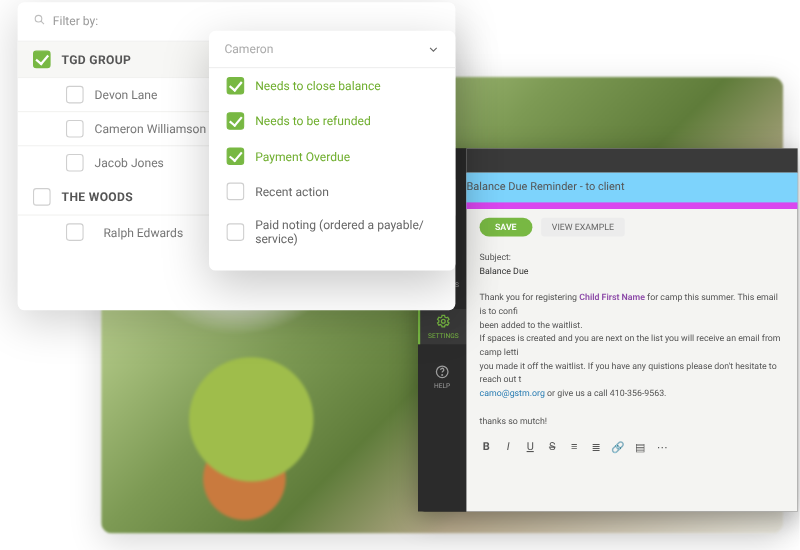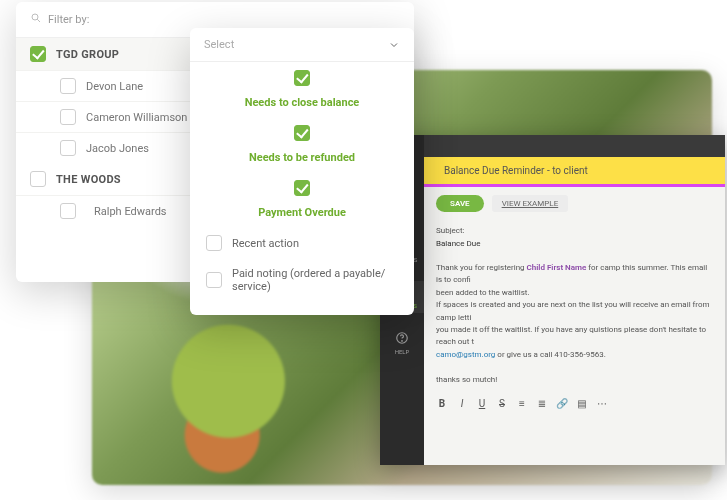--- a/index.html
+++ b/index.html
@@ -43,24 +43,24 @@
   .side-icon svg { width: 14px; height: 14px; }
   .editor-main {
     flex: 1;
     background: #f4f4f2;
     display: flex;
     flex-direction: column;
     font-size: 9px;
     color: #444;
   }
   .editor-top { background: #3a3a3a; color: #ddd; font-size: 9px; padding: 6px 10px; }
-  .editor-header { background: #fde047; padding: 8px 20px; font-size: 10px; color: #555; border-bottom: 3px solid #d946ef;}
+  .editor-header { background: #7dd3fc; padding: 8px 0; font-size: 10px; color: #555; border-bottom: 6px solid #d946ef;}
   .editor-actions { padding: 8px 12px; display:flex; gap:8px; }
   .btn-save { background:#78b843; color:#fff; border:none; border-radius:12px; padding:4px 14px; font-size:8px; font-weight:600; }
-  .btn-view { background:#ececec; color:#666; border:none; border-radius:3px; padding:4px 10px; font-size:8px;text-decoration:underline; }
+  .btn-view { background:#ececec; color:#666; border:none; border-radius:3px; padding:4px 10px; font-size:8px; }
   .subject-row { padding: 6px 12px 2px; font-size:8px; color:#555; }
   .subject-val { padding: 2px 12px 10px; font-size:8px; color:#333; }
   .body-text { padding: 4px 12px; font-size: 8px; line-height: 1.55; color:#555; }
   .body-text .tok { color:#8c4aa8; font-weight:600; }
   .body-text .link { color:#2a7db3; }
   .toolbar { padding: 8px 12px; display:flex; gap:8px; color:#555; font-size:10px; }
   .toolbar span { width:12px; text-align:center; }
 
   
   .filter-card {
@@ -90,21 +90,21 @@
   .dropdown {
     position: absolute;
     left: 190px; top: 28px; width: 224px;
     background:#fff; border-radius:6px;
     box-shadow: 0 14px 44px rgba(0,0,0,0.22);
     padding-bottom: 14px;
     z-index: 50;
   }
   .dd-select { display:flex; justify-content:space-between; align-items:center; padding:10px 14px; color:#aaa; font-size:11px; border-bottom:1px solid #eee;}
   .dd-item { display:flex; align-items:center; gap:10px; padding:8px 16px; font-size:11px; }
-  .dd-item.on { color:#6fae2e; font-weight:700;flex-direction:column; }
+  .dd-item.on { color:#6fae2e; font-weight:400; }
   .dd-item.off { color:#666; }
   .dd-done { display:block; margin: 10px auto 0; background:#78b843; color:#fff; border:none; border-radius:18px; padding:8px 36px; font-size:11px; font-weight:700; letter-spacing:0.5px;}
   .chev { width:12px;height:12px; }
 </style>
 </head>
 <body>
 
 <div class="bg-photo"></div>
 
 <div class="editor-wrap">
@@ -235,21 +235,21 @@
             <path d="M18 16v-5a6 6 0 10-12 0v5l-2 3h16z"></path>
           </svg>
         <span>6,424</span>
       </span>
     </div>
   </div>
 </div>
 
 <div class="dropdown">
   <div class="dd-select">
-    <span>Select</span>
+    <span>Cameron</span>
     <svg class="chev" viewBox="0 0 24 24" fill="none" stroke="#666" stroke-width="2">
         <polyline points="6 9 12 15 18 9"></polyline>
       </svg>
   </div>
   <div class="dd-item on">
     <span class="chk on"></span>
     <span>Needs to close balance</span>
   </div>
   <div class="dd-item on">
     <span class="chk on"></span>

